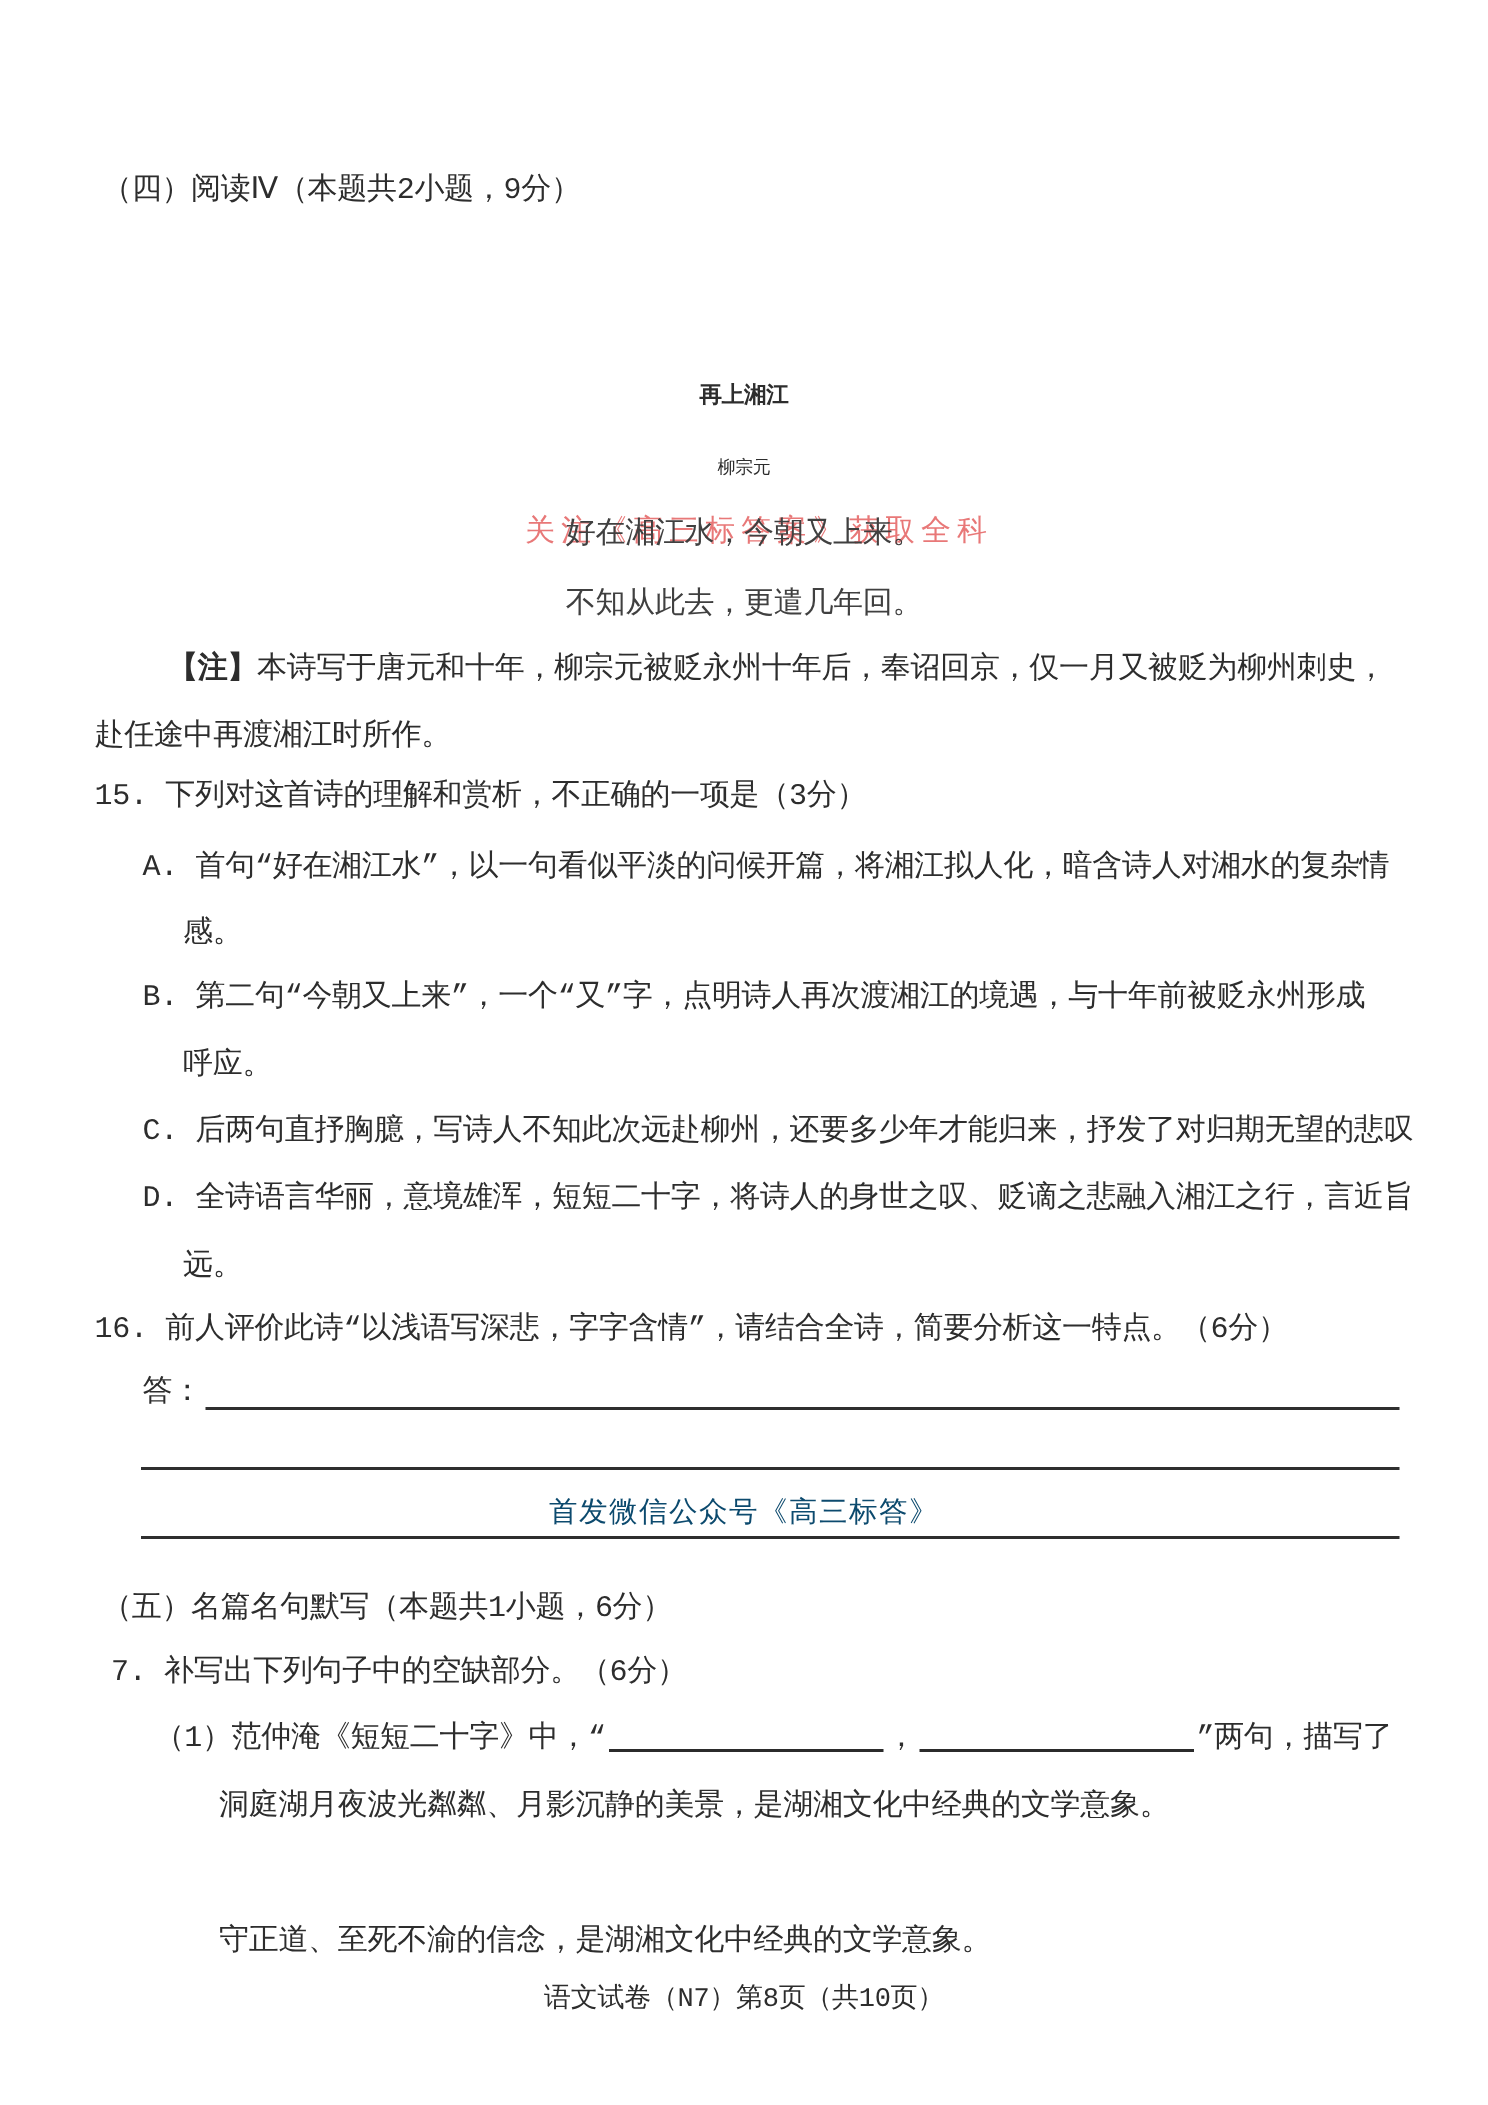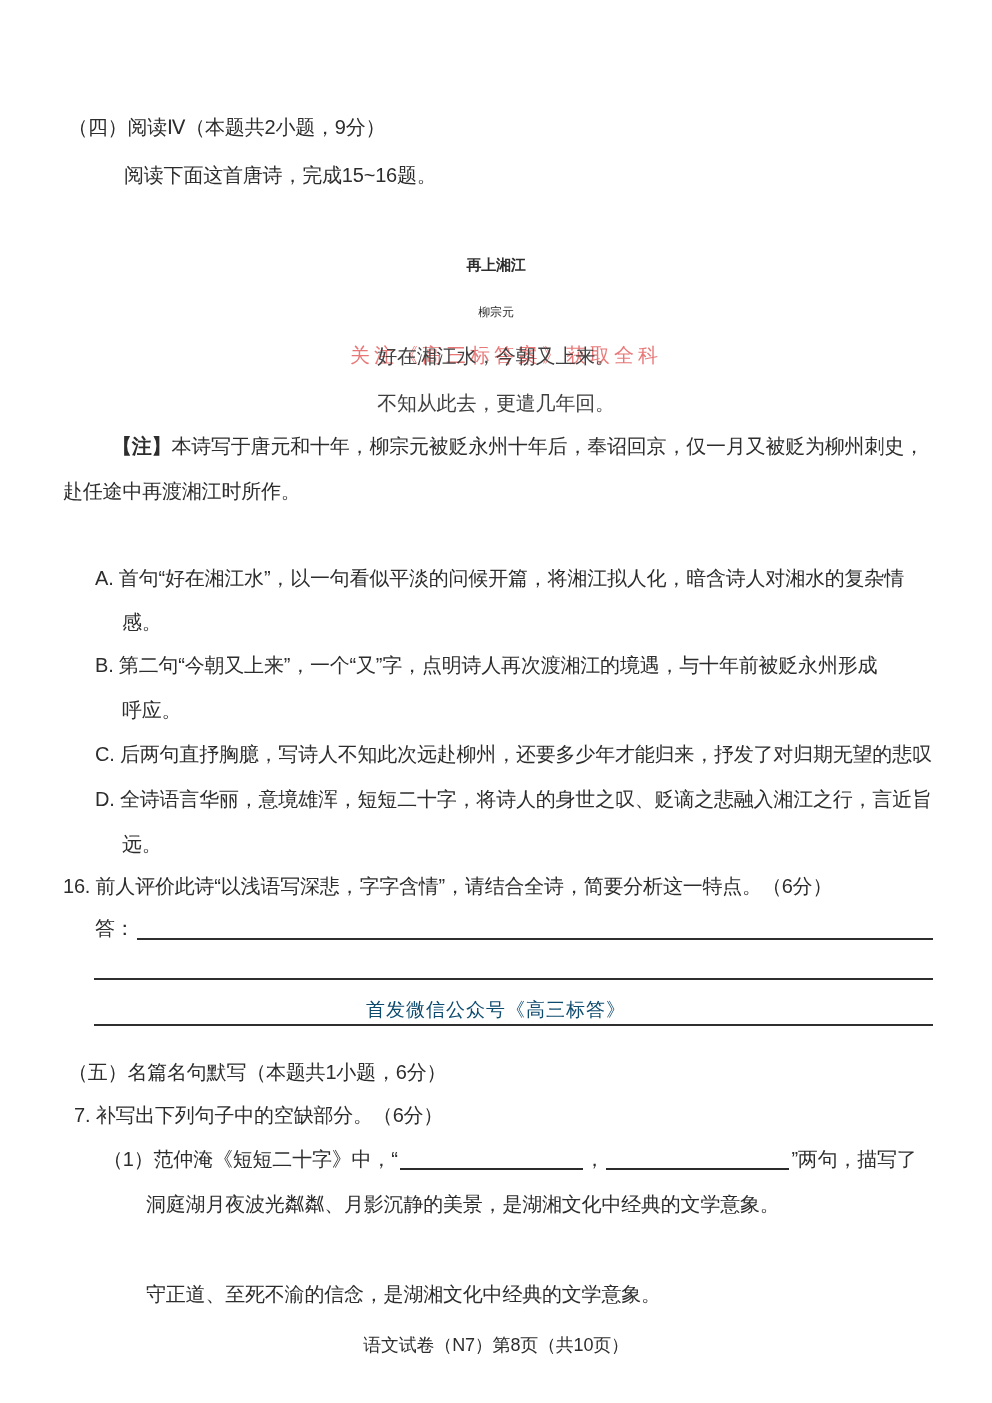--- a/index.html
+++ b/index.html
@@ -1,21 +1,21 @@
 <!DOCTYPE html>
 <html><head>
 <meta charset="utf-8">
 <style>
   html,body{margin:0;padding:0;background:#ffffff;}
   #page{
     position:relative;
     width:992px;height:1403px;
     background:#ffffff;
     overflow:hidden;
-    font-family:Liberation Sans, sans-serif;
+    font-family:Liberation Mono, monospace;
     color:#2d2d2d;
   }
   .ln{
     position:absolute;
     font-size:20px;
     line-height:1.25;
     letter-spacing:-0.2px;
     white-space:nowrap;
     color:#2d2d2d;
   }
@@ -43,42 +43,41 @@
     margin:0 2px -4px 2px;
   }
   .promo{
     font-size:19px;
     color:#0c4a6e;
     letter-spacing:1px;
   }
   .footer{
     font-size:18px;
     color:#2d2d2d;
-    margin-top:12px;
   }
 </style>
 </head>
 <body>
 
 <div id="page">
 
   <div class="ln" style="top:115px;left:68px">（四）阅读Ⅳ（本题共2小题，9分）</div>
-  <div class="ln" style="top:163px;left:124px">阅读下面这首唐诗，完成15~16题。</div>
 
   <div class="ln c poem-title" style="top:256px">再上湘江</div>
   <div class="ln c poem-author" style="top:305px">柳宗元</div>
   <div class="ln c watermark" style="top:343px">关注《高三标答案》获取全科</div>
   <div class="ln c poem-line" style="top:344px">好在湘江水，今朝又上来。</div>
   <div class="ln c poem-line" style="top:391px">不知从此去，更遣几年回。</div>
 
   <div class="ln" style="top:434px;left:112px">
     <span class="bold">【注】</span><span>本诗写于唐元和十年，柳宗元被贬永州十年后，奉诏回京，仅一月又被贬为柳州刺史，</span>
   </div>
   <div class="ln" style="top:479px;left:63px">赴任途中再渡湘江时所作。</div>
 
+  <div class="ln" style="top:519px;left:63px">15. 下列对这首诗的理解和赏析，不正确的一项是（3分）</div>
   <div class="ln" style="top:566px;left:95px">A. 首句“好在湘江水”，以一句看似平淡的问候开篇，将湘江拟人化，暗含诗人对湘水的复杂情</div>
   <div class="ln" style="top:610px;left:122px">感。</div>
   <div class="ln" style="top:653px;left:95px">B. 第二句“今朝又上来”，一个“又”字，点明诗人再次渡湘江的境遇，与十年前被贬永州形成</div>
   <div class="ln" style="top:698px;left:122px">呼应。</div>
   <div class="ln" style="top:742px;left:95px">C. 后两句直抒胸臆，写诗人不知此次远赴柳州，还要多少年才能归来，抒发了对归期无望的悲叹</div>
   <div class="ln" style="top:787px;left:95px">D. 全诗语言华丽，意境雄浑，短短二十字，将诗人的身世之叹、贬谪之悲融入湘江之行，言近旨</div>
   <div class="ln" style="top:832px;left:122px">远。</div>
 
   <div class="ln" style="top:874px;left:63px">16. 前人评价此诗“以浅语写深悲，字字含情”，请结合全诗，简要分析这一特点。（6分）</div>
   <div class="ln" style="top:916px;left:95px">答：</div>

